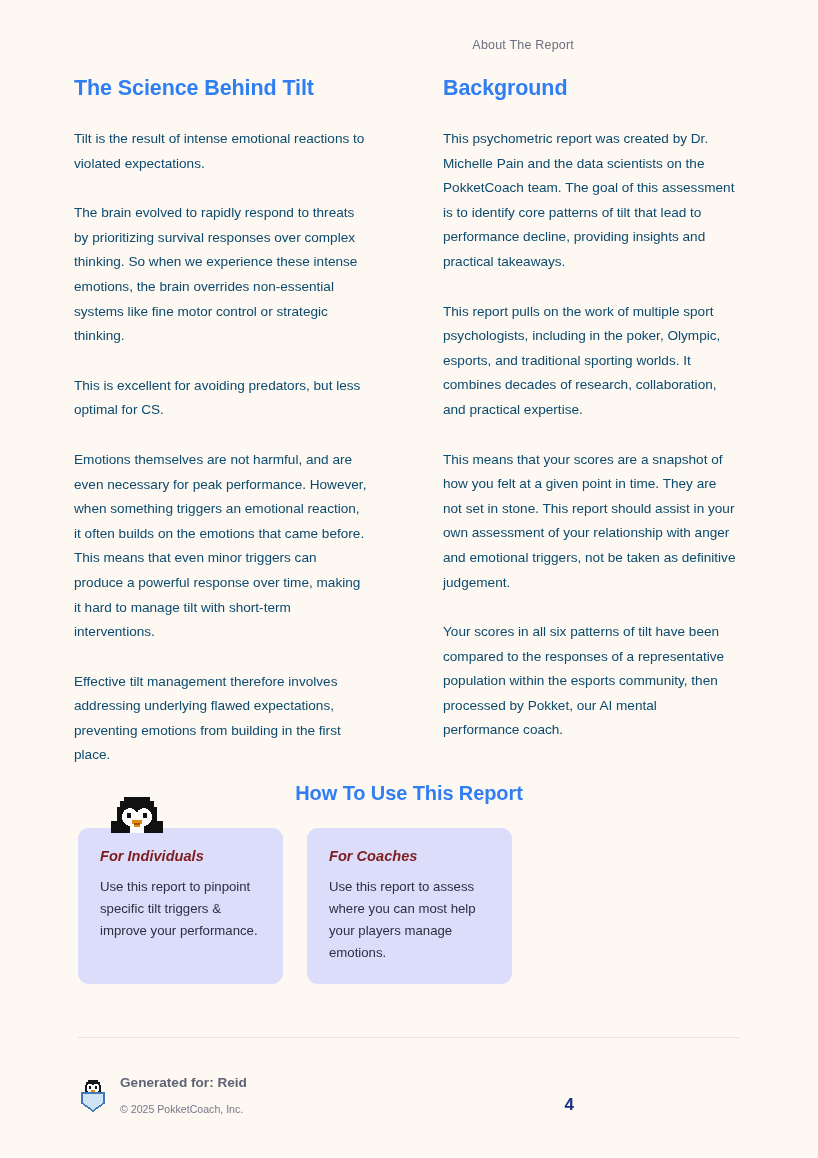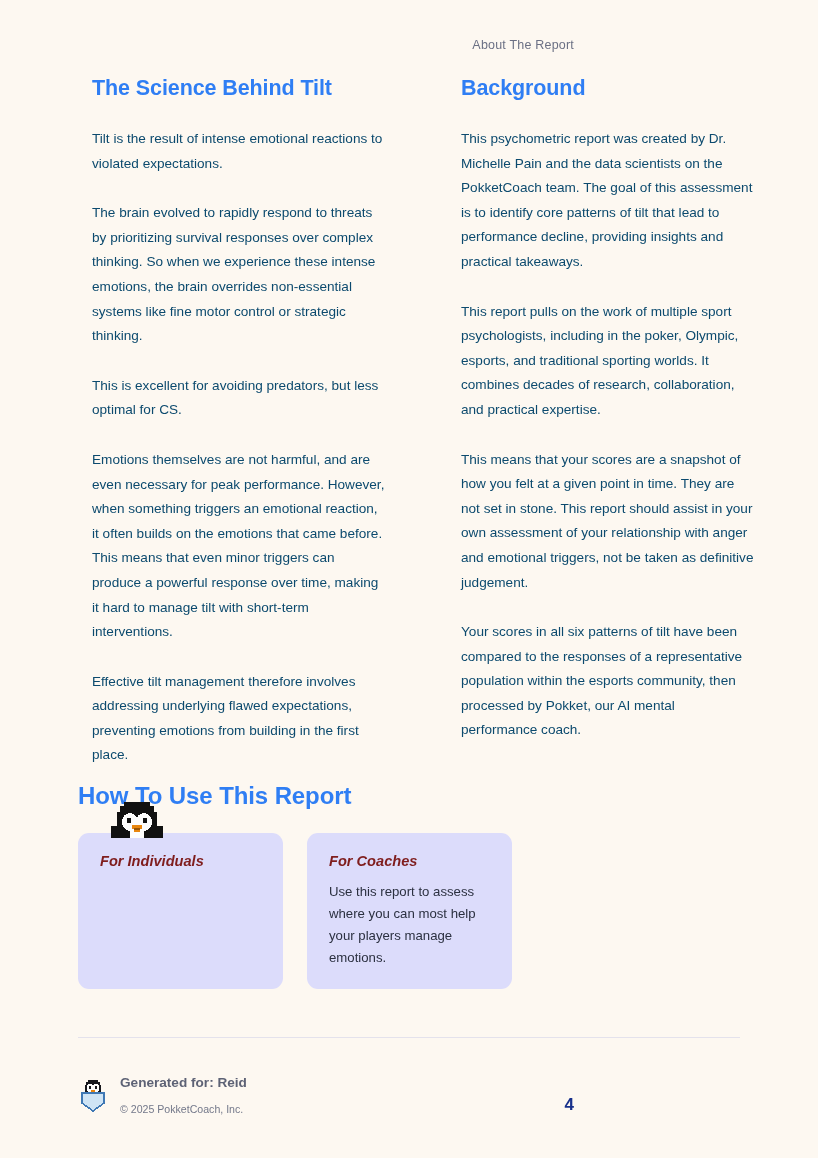--- a/index.html
+++ b/index.html
@@ -29,21 +29,21 @@
     right: 78px;
     font-size: 12.5px;
     color: #6b7084;
     letter-spacing: 0.2px;
   }
 
   
   .columns {
     position: absolute;
     top: 76px;
-    left: 92px;
+    left: 74px;
     width: 662px;
     display: flex;
     gap: 76px;
   }
   .column {
     width: 306px;
   }
   .col-heading {
     margin: 0 0 26px 0;
     font-size: 21.5px;
@@ -66,22 +66,22 @@
 
   
   .howto {
     position: absolute;
     top: 782px;
     left: 78px;
     width: 662px;
   }
   .howto-title {
     margin: 0;
-    text-align: left;
-    font-size: 24px;
+    text-align: center;
+    font-size: 20px;
     font-weight: bold;
     color: #2f7ef4;
     letter-spacing: -0.1px;
   }
   .cards {
     position: relative;
     margin-top: 23px;
     display: flex;
     gap: 24px;
   }
@@ -217,20 +217,21 @@
           <path d="M24 27 H34 V31 H32 V34 H26 V31 H24 Z" fill="#e8860f"></path>
           <rect x="26" y="30" width="6" height="2" fill="#9a5505"></rect>
 
           <rect x="3" y="28" width="7" height="12" fill="#111111"></rect>
           <rect x="48" y="28" width="7" height="12" fill="#111111"></rect>
         </svg>
       </div>
 
       <div class="card">
         <h3 class="card-title">For Individuals</h3>
+        <p class="card-text">Use this report to pinpoint specific tilt triggers &amp; improve your performance.</p>
       </div>
 
 
       <div class="card">
         <h3 class="card-title">For Coaches</h3>
         <p class="card-text">Use this report to assess where you can most help your players manage emotions.</p>
       </div>
 
     </div>
   </div>

